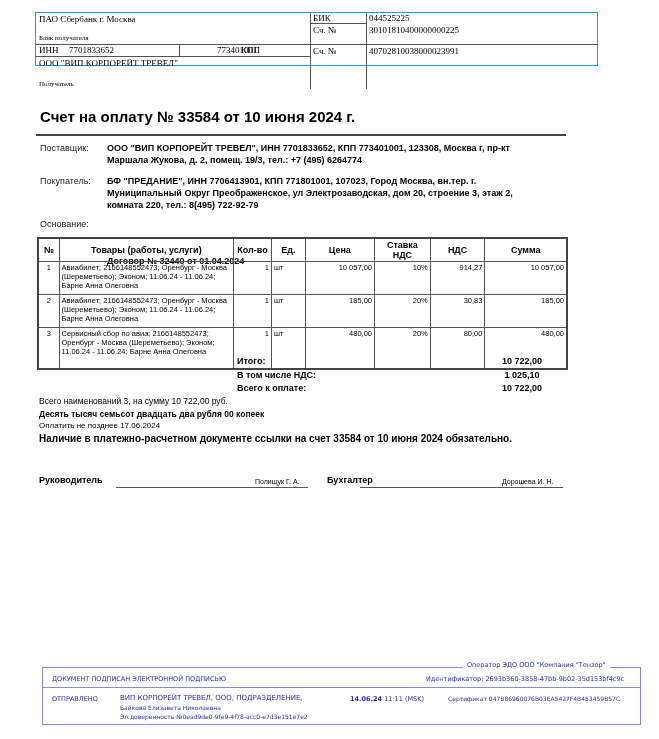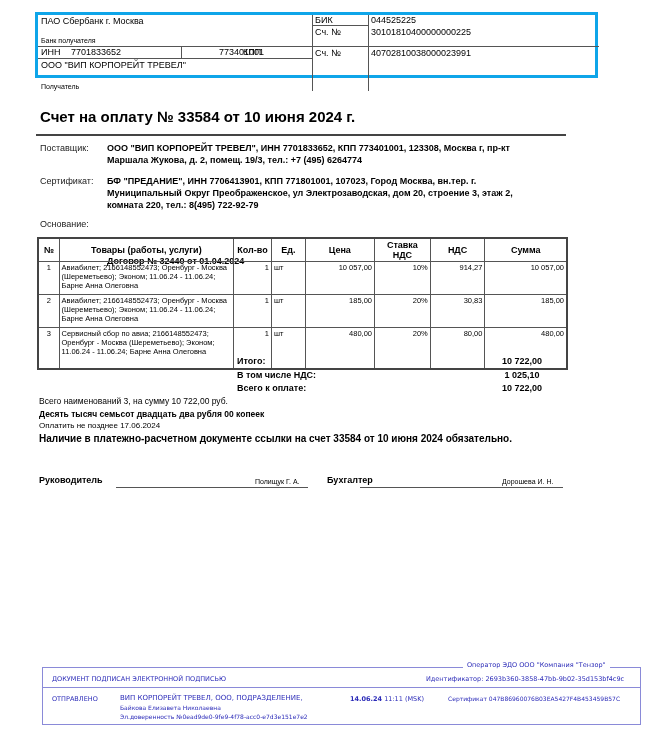--- a/index.html
+++ b/index.html
@@ -1,19 +1,19 @@
 <!DOCTYPE html>
 <html><head>
 <meta charset="utf-8">
 <style>
   html, body { margin:0; padding:0; background:#fff; }
   body { width:659px; height:739px; position:relative; overflow:hidden; font-family:"Liberation Sans", sans-serif; color:#000; }
   .abs { position:absolute; }
   
-  .bank { position:absolute; left:35px; top:12px; width:563px; height:66px; border:3px solid #0ea5e9; box-sizing:border-box; }
+  .bank { position:absolute; left:35px; top:12px; width:563px; height:54px; border:1px solid #0ea5e9; box-sizing:border-box;font-family:Liberation Serif, serif; }
   .bank .cell { position:absolute; font-size:9px; line-height:11px; padding-left:3px; box-sizing:border-box; }
   .bline { position:absolute; background:#555; }
   .small { font-size:7px !important; }
   
   .title { left:40px; top:108px; font-size:15px; font-weight:bold; }
   .hr { position:absolute; left:36px; top:134px; width:530px; height:1.5px; background:#444; }
   .lbl { font-size:9px; color:#222; }
   .val { font-size:9px; font-weight:bold; line-height:12px; }
   
   table.items { position:absolute; left:37px; top:237px; width:531px; border-collapse:collapse; border:2px solid #444; font-size:7.5px; }
@@ -60,21 +60,21 @@
 
 <div class="abs title">Счет на оплату № 33584 от 10 июня 2024 г.</div>
 <div class="hr"></div>
 
 <div class="abs lbl" style="left:40px;top:143px;">Поставщик:</div>
 <div class="abs" style="left:107px;top:142px;">
   <div class="val">ООО "ВИП КОРПОРЕЙТ ТРЕВЕЛ", ИНН 7701833652, КПП 773401001, 123308, Москва г, пр-кт</div>
   <div class="val">Маршала Жукова, д. 2, помещ. 19/3, тел.: +7 (495) 6264774</div>
 </div>
 
-<div class="abs lbl" style="left:40px;top:176px;">Сертификат:</div>
+<div class="abs lbl" style="left:40px;top:176px;">Покупатель:</div>
 <div class="abs" style="left:107px;top:175px;">
   <div class="val">БФ "ПРЕДАНИЕ", ИНН 7706413901, КПП 771801001, 107023, Город Москва, вн.тер. г.</div>
   <div class="val">Муниципальный Округ Преображенское, ул Электрозаводская, дом 20, строение 3, этаж 2,</div>
   <div class="val">комната 220, тел.: 8(495) 722-92-79</div>
 </div>
 
 <div class="abs lbl" style="left:40px;top:219px;">Основание:</div>
 <div class="abs val" style="left:107px;top:218px;margin-top:37px;">Договор № 32440 от 01.04.2024</div>
 
 <table class="items">

